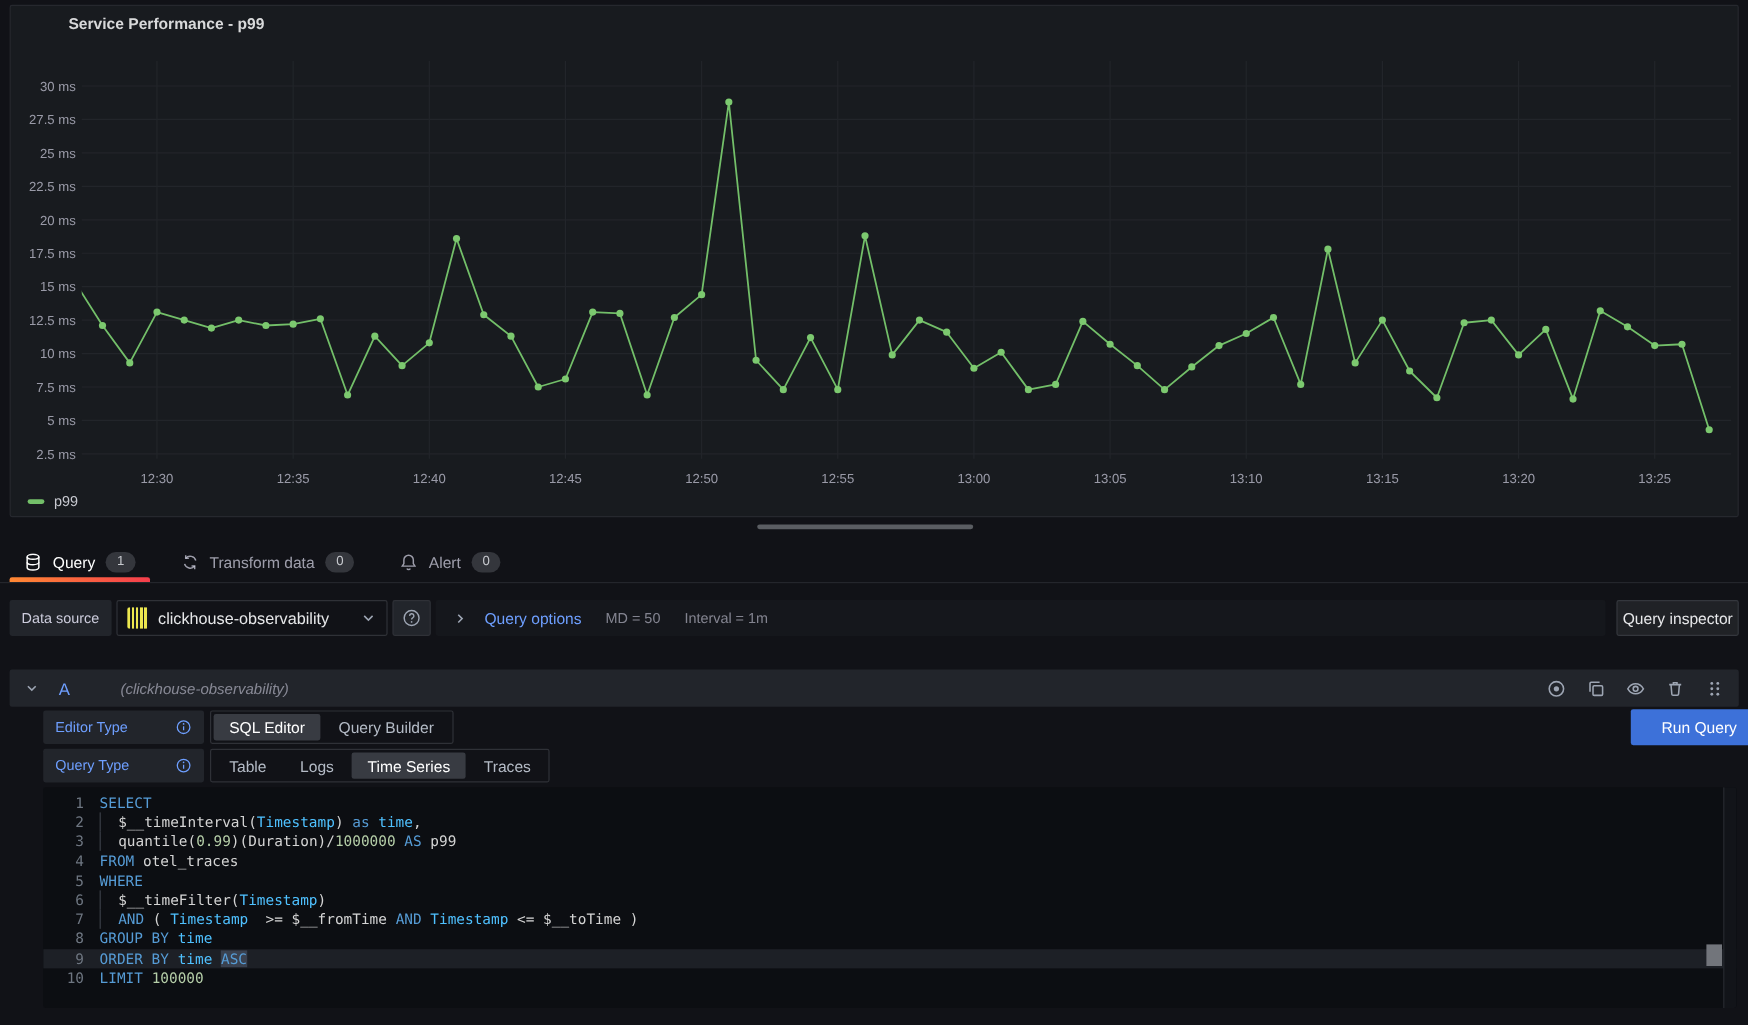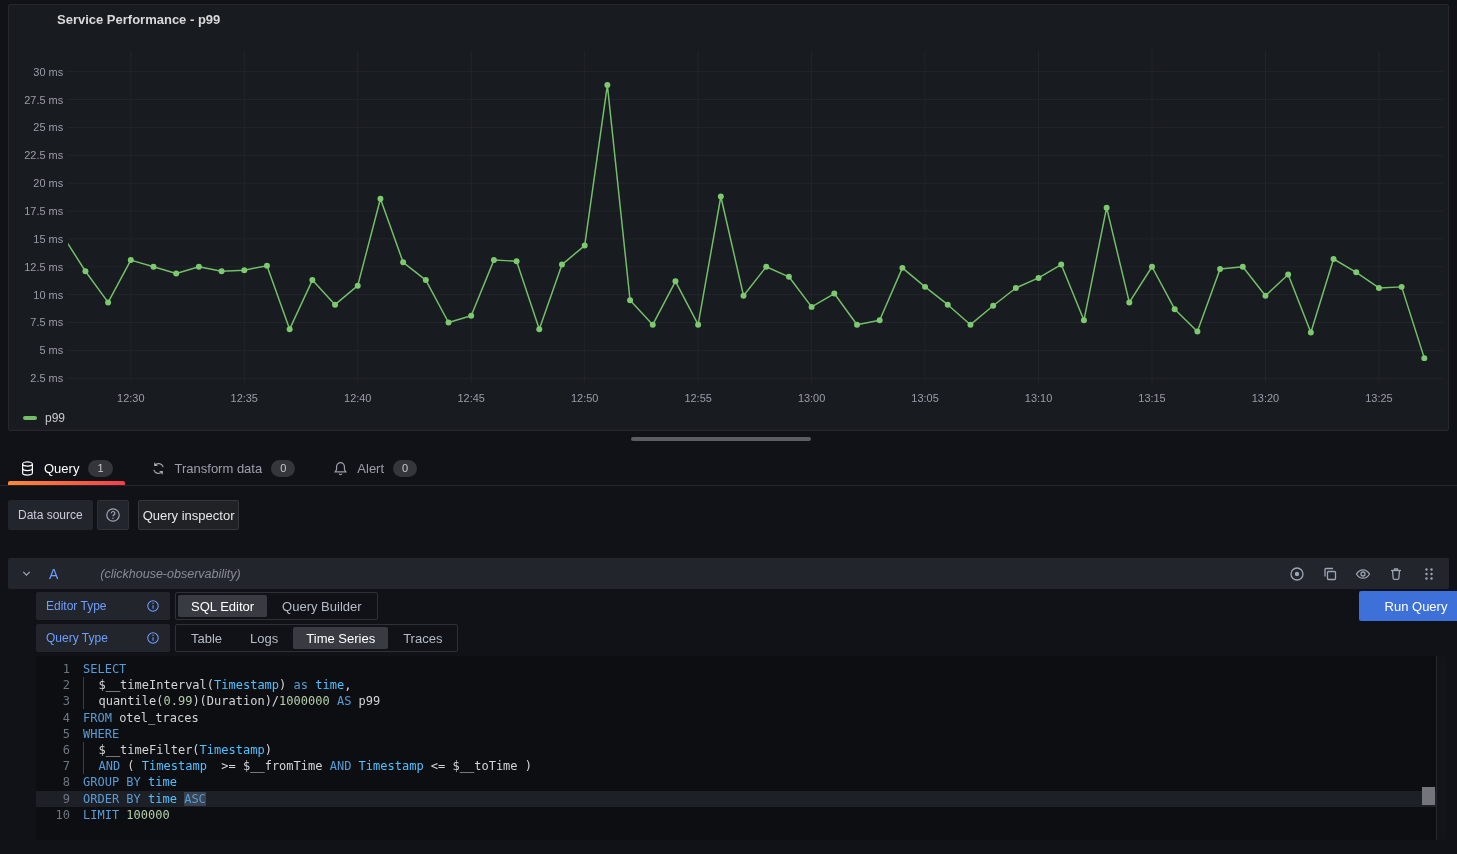--- a/index.html
+++ b/index.html
@@ -244,26 +244,43 @@
       <path d="M8 1.8a4.2 4.2 0 0 0-4.2 4.2v3.2L2.4 11.5h11.2l-1.4-2.3V6A4.2 4.2 0 0 0 8 1.8z"></path>
       <path d="M6.5 13.5a1.6 1.6 0 0 0 3 0"></path>
     </svg>
     <span>Alert</span>
     <span class="badge">0</span>
   </div>
 </div>
 
 <div class="ds-row">
   <div class="ds-label">Data source</div>
+  <div class="ds-select">
+    <span class="ch-icon"></span>
+    <span class="name">clickhouse-observability</span>
+    <svg viewBox="0 0 16 16" width="14" height="14" fill="none" stroke="#9da5b3" stroke-width="1.5">
+        <path d="M4 6l4 4 4-4"></path>
+      </svg>
+  </div>
   <div class="help-btn">
     <svg viewBox="0 0 16 16" fill="none" stroke="currentColor" stroke-width="1.2">
       <circle cx="8" cy="8" r="6.2"></circle>
       <path d="M6.3 6.2a1.8 1.8 0 1 1 2.6 1.7c-.6.3-.9.7-.9 1.3"></path>
       <circle cx="8" cy="11.3" r=".7" fill="currentColor" stroke="none"></circle>
     </svg>
+  </div>
+  <div class="qo-bar">
+    <span class="qo-chevron">
+      <svg viewBox="0 0 16 16" fill="none" stroke="currentColor" stroke-width="1.6">
+          <path d="M6 4l4 4-4 4"></path>
+        </svg>
+    </span>
+    <span class="qo-link">Query options</span>
+    <span class="qo-stat">MD = 50</span>
+    <span class="qo-stat">Interval = 1m</span>
   </div>
   <div class="qi-btn">Query inspector</div>
 </div>
 
 <div class="qrow-header">
   <span class="collapse">
     <svg viewBox="0 0 16 16" fill="none" stroke="currentColor" stroke-width="1.6">
         <path d="M4 6l4 4 4-4"></path>
       </svg>
   </span>

